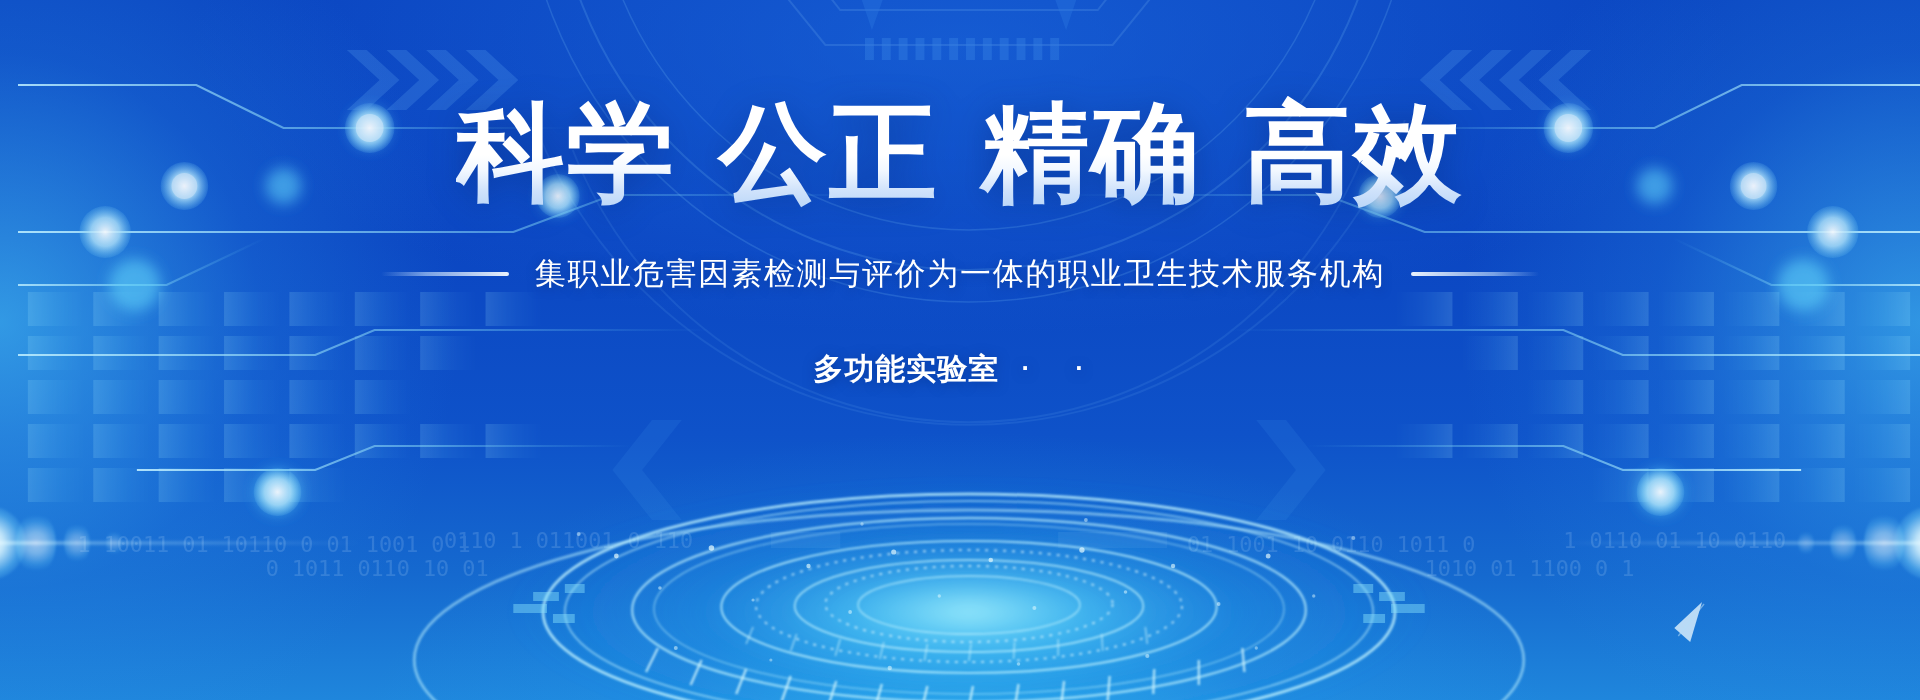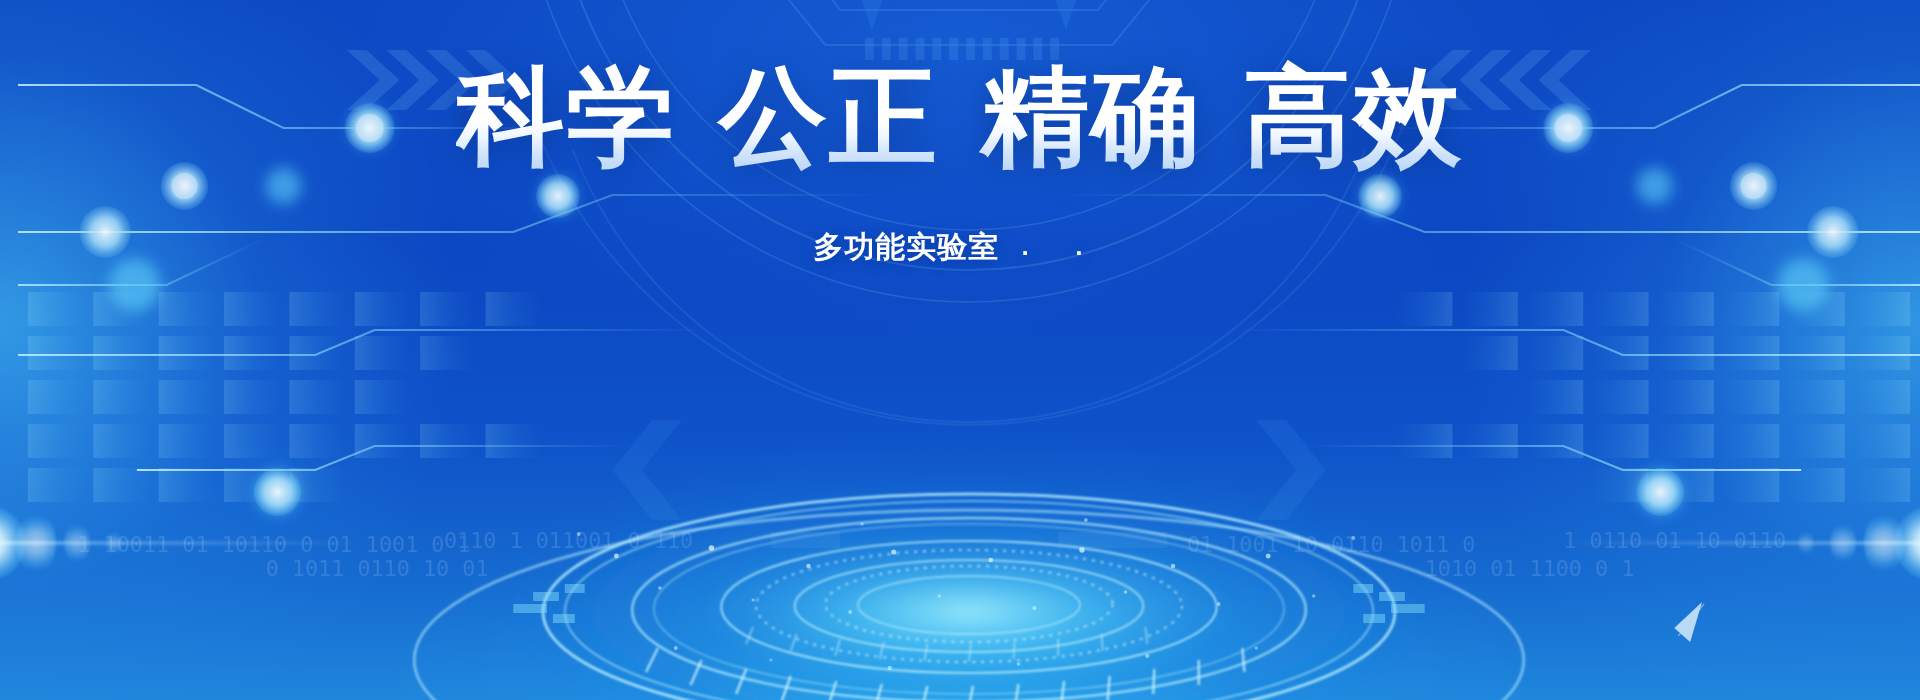--- a/index.html
+++ b/index.html
@@ -65,21 +65,21 @@
   .flare-streak{
     position:absolute; top:50%; height:3px; transform:translateY(-50%);
     filter:blur(1.4px);
   }
 
   
   .content{
     position:absolute; inset:0;
     display:flex; flex-direction:column;
     align-items:center;
-    padding-top:60px;
+    padding-top:96px;
   }
 
   .main-title{
     font-size:108px;
     font-weight:bold;
     letter-spacing:.02em;
     line-height:1.05;
     white-space:nowrap;
     background:linear-gradient(180deg,#ffffff 0%,#ffffff 52%,#f2f8ff 66%,#cfe2fb 84%,#b9d6f8 100%);
     -webkit-background-clip:text;
@@ -112,21 +112,21 @@
     text-shadow:0 2px 10px rgba(5,45,130,.5);
   }
 
   .tagline{
     margin-top:54px;
     font-size:30px;
     font-weight:bold;
     color:#ffffff;
     letter-spacing:.035em;
     white-space:nowrap;
-    display:flex; align-items:flex-end;
+    display:flex; align-items:center;
     text-shadow:0 2px 12px rgba(5,45,130,.55);
   }
   .tagline .dot{
     display:inline-block;
     margin:0 22px;
     font-size:26px;
     line-height:1;
     transform:translateY(-2px);
   }
 </style>
@@ -511,20 +511,25 @@
     <div class="flare-core" style="right:134px; width:26px;  height:42px; opacity:.38;"></div>
     <div class="flare-core" style="right:176px; width:16px;  height:26px; opacity:.25;"></div>
   </div>
 
   <div class="content">
 
     <div class="main-title">
       <span>科学</span><span class="gap"></span><span>公正</span><span class="gap"></span><span>精确</span><span class="gap"></span><span>高效</span>
     </div>
 
+    <div class="subtitle-row">
+      <span class="sub-line left"></span>
+      <span class="subtitle">集职业危害因素检测与评价为一体的职业卫生技术服务机构</span>
+      <span class="sub-line right"></span>
+    </div>
 
     <div class="tagline">
       <span>多功能实验室</span>
       <span class="dot">·</span>
       <span class="dot">·</span>
     </div>
 
   </div>
 </div>
 

